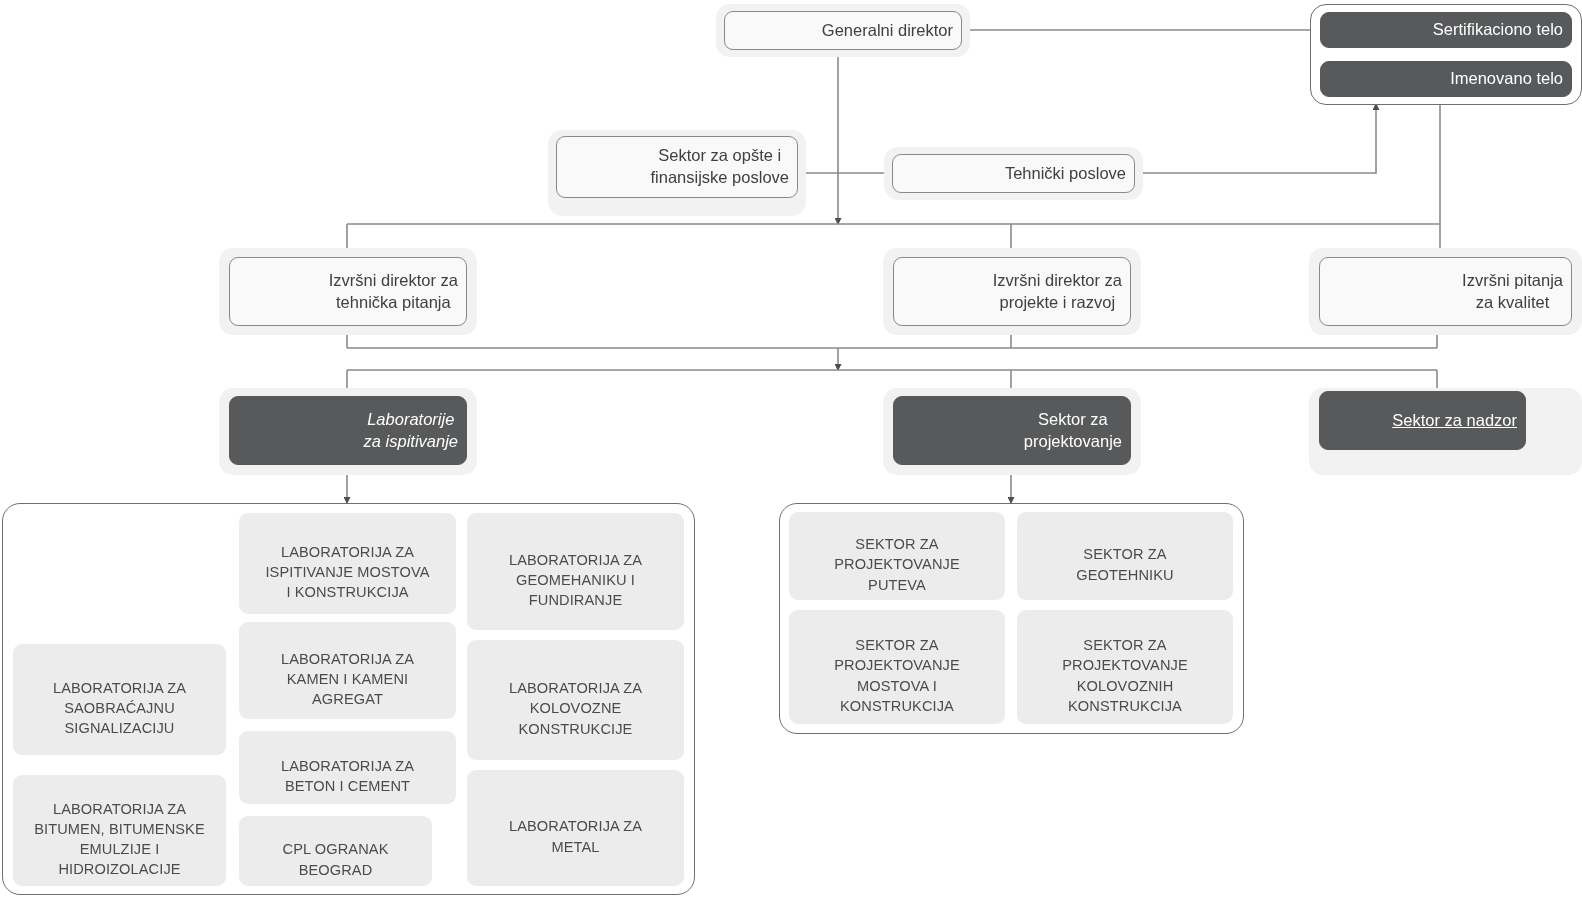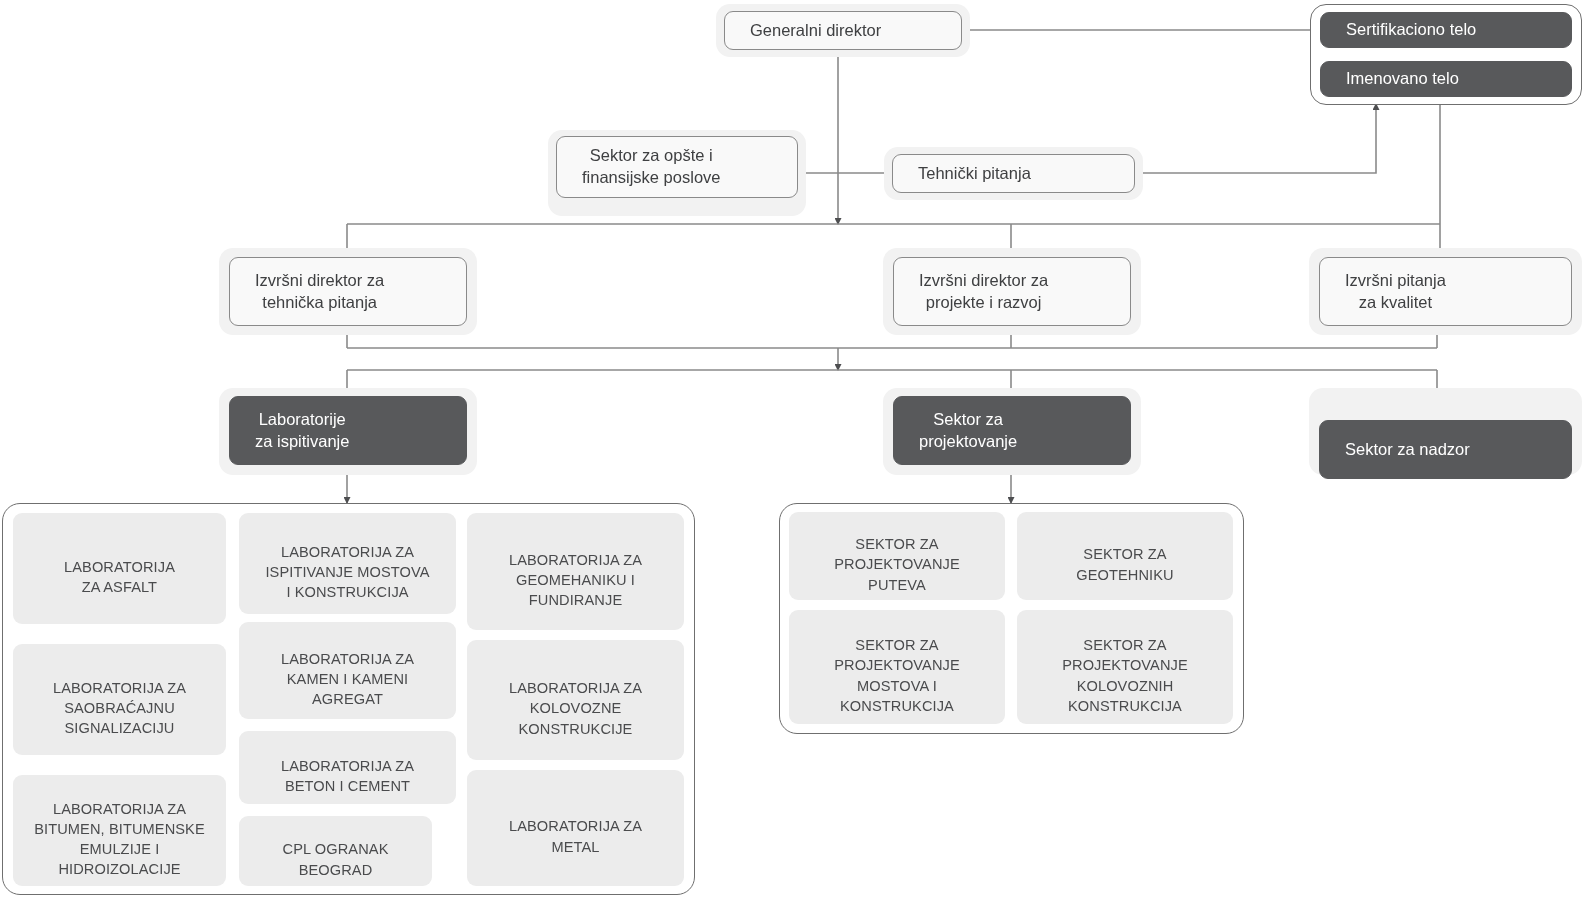--- a/index.html
+++ b/index.html
@@ -30,21 +30,21 @@
   .halo {
     position: absolute;
     background: #f2f2f2;
     border-radius: 14px;
   }
   .node {
     position: absolute;
     box-sizing: border-box;
     display: flex;
     align-items: center;
-    justify-content: flex-start;
+    justify-content: flex-end;
     text-align: center;
     border-radius: 9px;
     line-height: 1.32;
     padding-left: 17px;
   }
   .node.light {
     background: #f9f9f9;
     border: 1px solid #8a8a8a;
     color: #3f4042;
     font-size: 16.5px;
@@ -140,21 +140,21 @@
   </div>
 
   <div class="halo" style="left:548px; top:130px; width:258px; height:86px;"></div>
   <div class="node light" style="left:556px; top:136px; width:242px; height:62px;">
     <span class="txt" style="white-space:pre-line;">Sektor za opšte i
 finansijske poslove</span>
   </div>
 
   <div class="halo" style="left:884px; top:147px; width:259px; height:53px;"></div>
   <div class="node light" style="left:892px; top:154px; width:243px; height:39px;">
-    <span class="txt">Tehnički pitanja</span>
+    <span class="txt">Tehnički poslove</span>
   </div>
 
   <div class="halo" style="left:219px; top:248px; width:258px; height:87px;"></div>
   <div class="node light" style="left:229px; top:257px; width:238px; height:69px;">
     <span class="txt" style="white-space:pre-line;">Izvršni direktor za
 tehnička pitanja</span>
   </div>
 
   <div class="halo" style="left:883px; top:248px; width:258px; height:87px;"></div>
   <div class="node light" style="left:893px; top:257px; width:238px; height:69px;">
@@ -163,41 +163,37 @@
   </div>
 
   <div class="halo" style="left:1309px; top:248px; width:273px; height:87px;"></div>
   <div class="node light" style="left:1319px; top:257px; width:253px; height:69px;">
     <span class="txt" style="white-space:pre-line;">Izvršni pitanja
 za kvalitet</span>
   </div>
 
   <div class="halo" style="left:219px; top:388px; width:258px; height:87px;"></div>
   <div class="node dark" style="left:229px; top:396px; width:238px; height:69px;">
-    <span class="txt" style="white-space:pre-line;">Laboratorije
+    <span class="txt" style="white-space:pre-line;font-style:italic;">Laboratorije
 za ispitivanje</span>
   </div>
 
   <div class="halo" style="left:883px; top:388px; width:258px; height:87px;"></div>
   <div class="node dark" style="left:893px; top:396px; width:238px; height:69px;">
     <span class="txt" style="white-space:pre-line;">Sektor za
 projektovanje</span>
   </div>
 
   <div class="halo" style="left:1309px; top:388px; width:273px; height:87px;"></div>
-  <div class="node dark" style="left:1319px; top:420px; width:253px; height:59px;">
+  <div class="node dark" style="left:1319px; top:391px; width:207px; height:59px;text-decoration:underline;">
     <span class="txt">Sektor za nadzor</span>
   </div>
 
   <div class="group-box" style="left:2px; top:503px; width:693px; height:392px;"></div>
 
-  <div class="subnode" style="left:13px; top:513px; width:213px; height:111px;">
-    <span class="txt" style="white-space:pre-line;">LABORATORIJA
-ZA ASFALT</span>
-  </div>
   <div class="subnode" style="left:13px; top:644px; width:213px; height:111px;">
     <span class="txt" style="white-space:pre-line;">LABORATORIJA ZA
 SAOBRAĆAJNU
 SIGNALIZACIJU</span>
   </div>
   <div class="subnode" style="left:13px; top:775px; width:213px; height:111px;">
     <span class="txt" style="white-space:pre-line;">LABORATORIJA ZA
 BITUMEN, BITUMENSKE
 EMULZIJE I
 HIDROIZOLACIJE</span>

